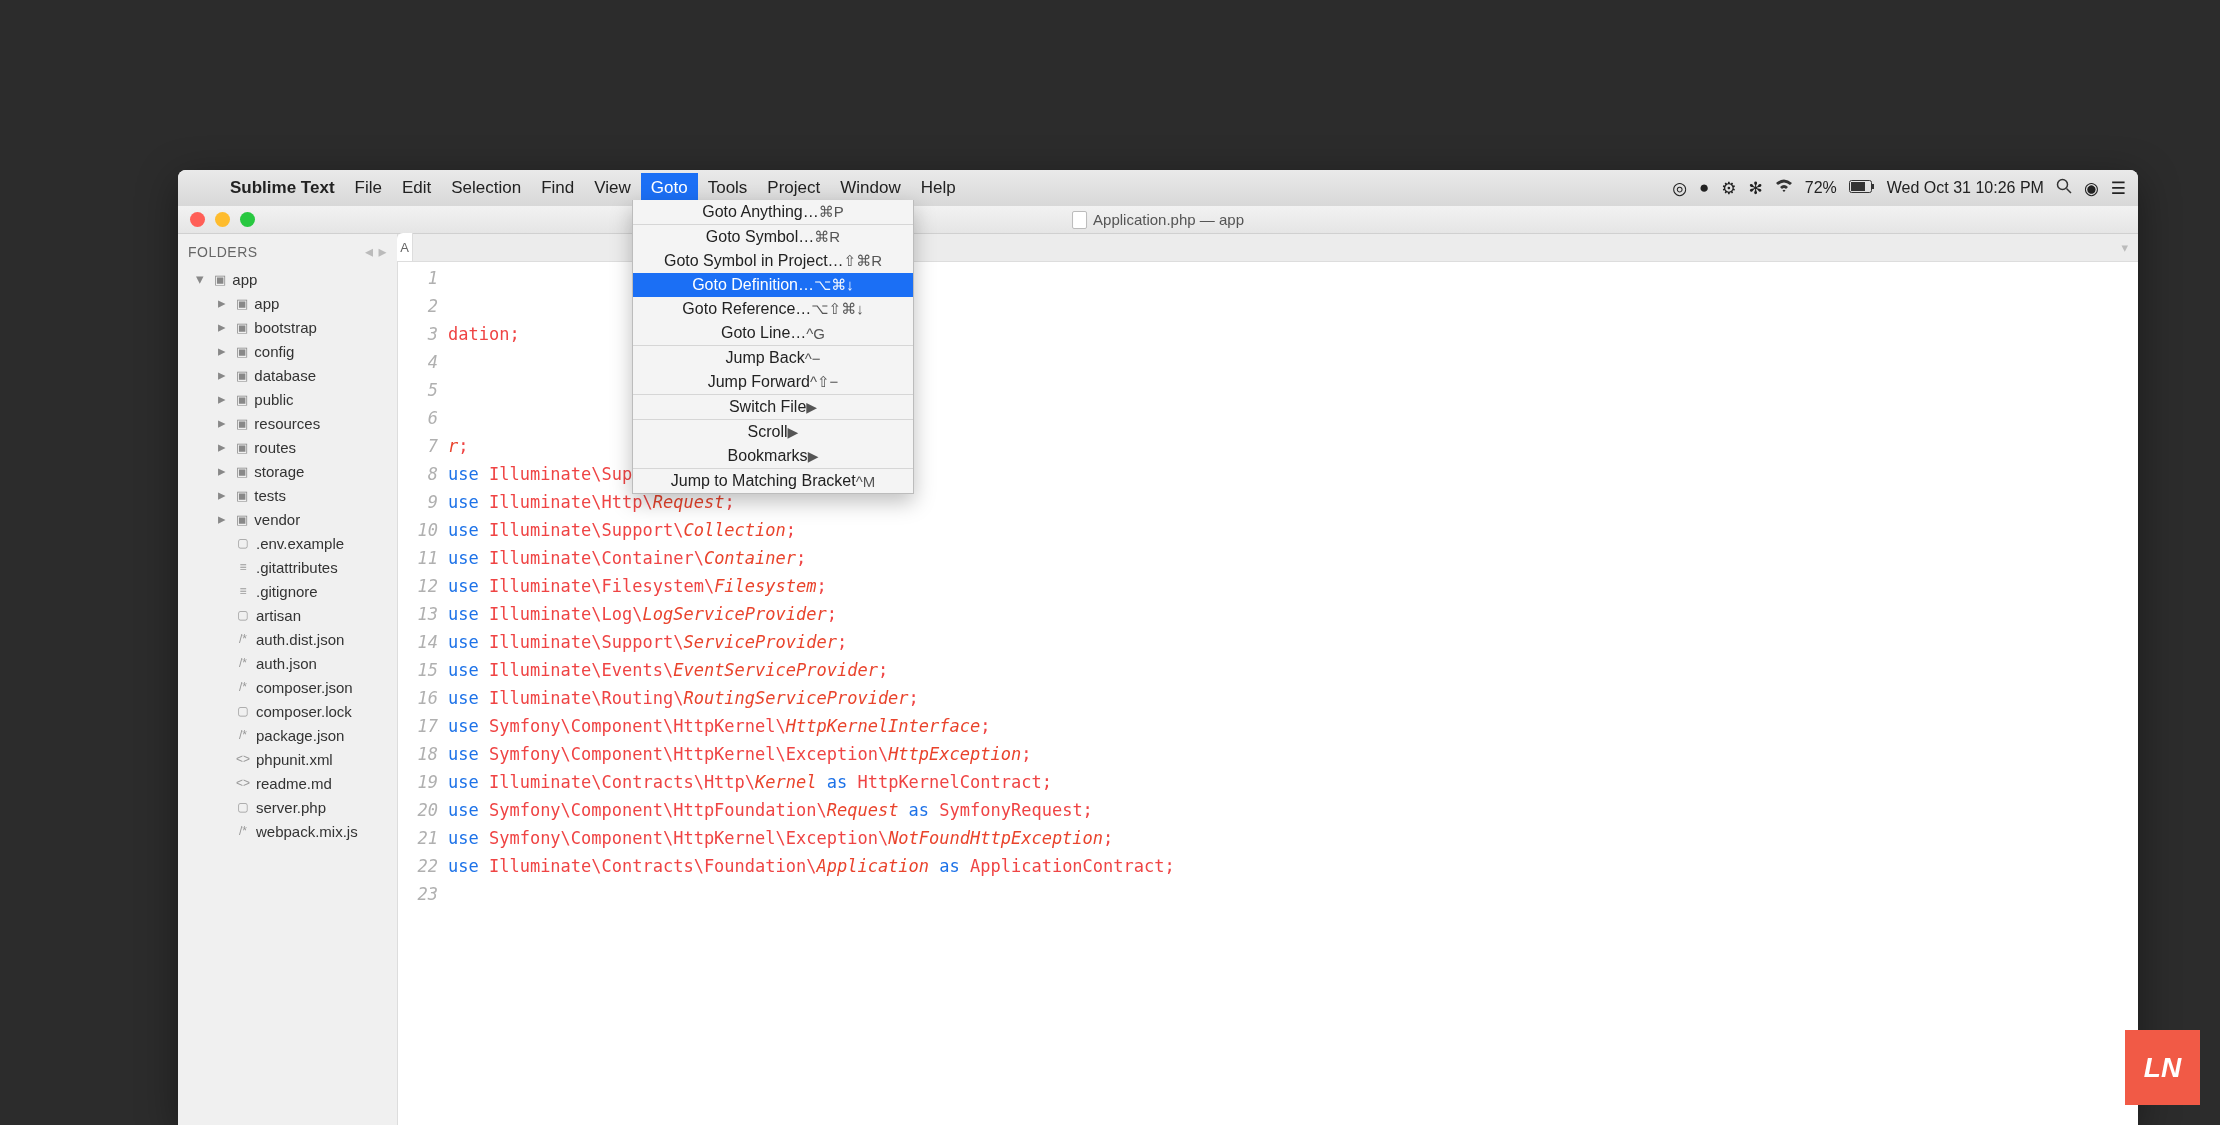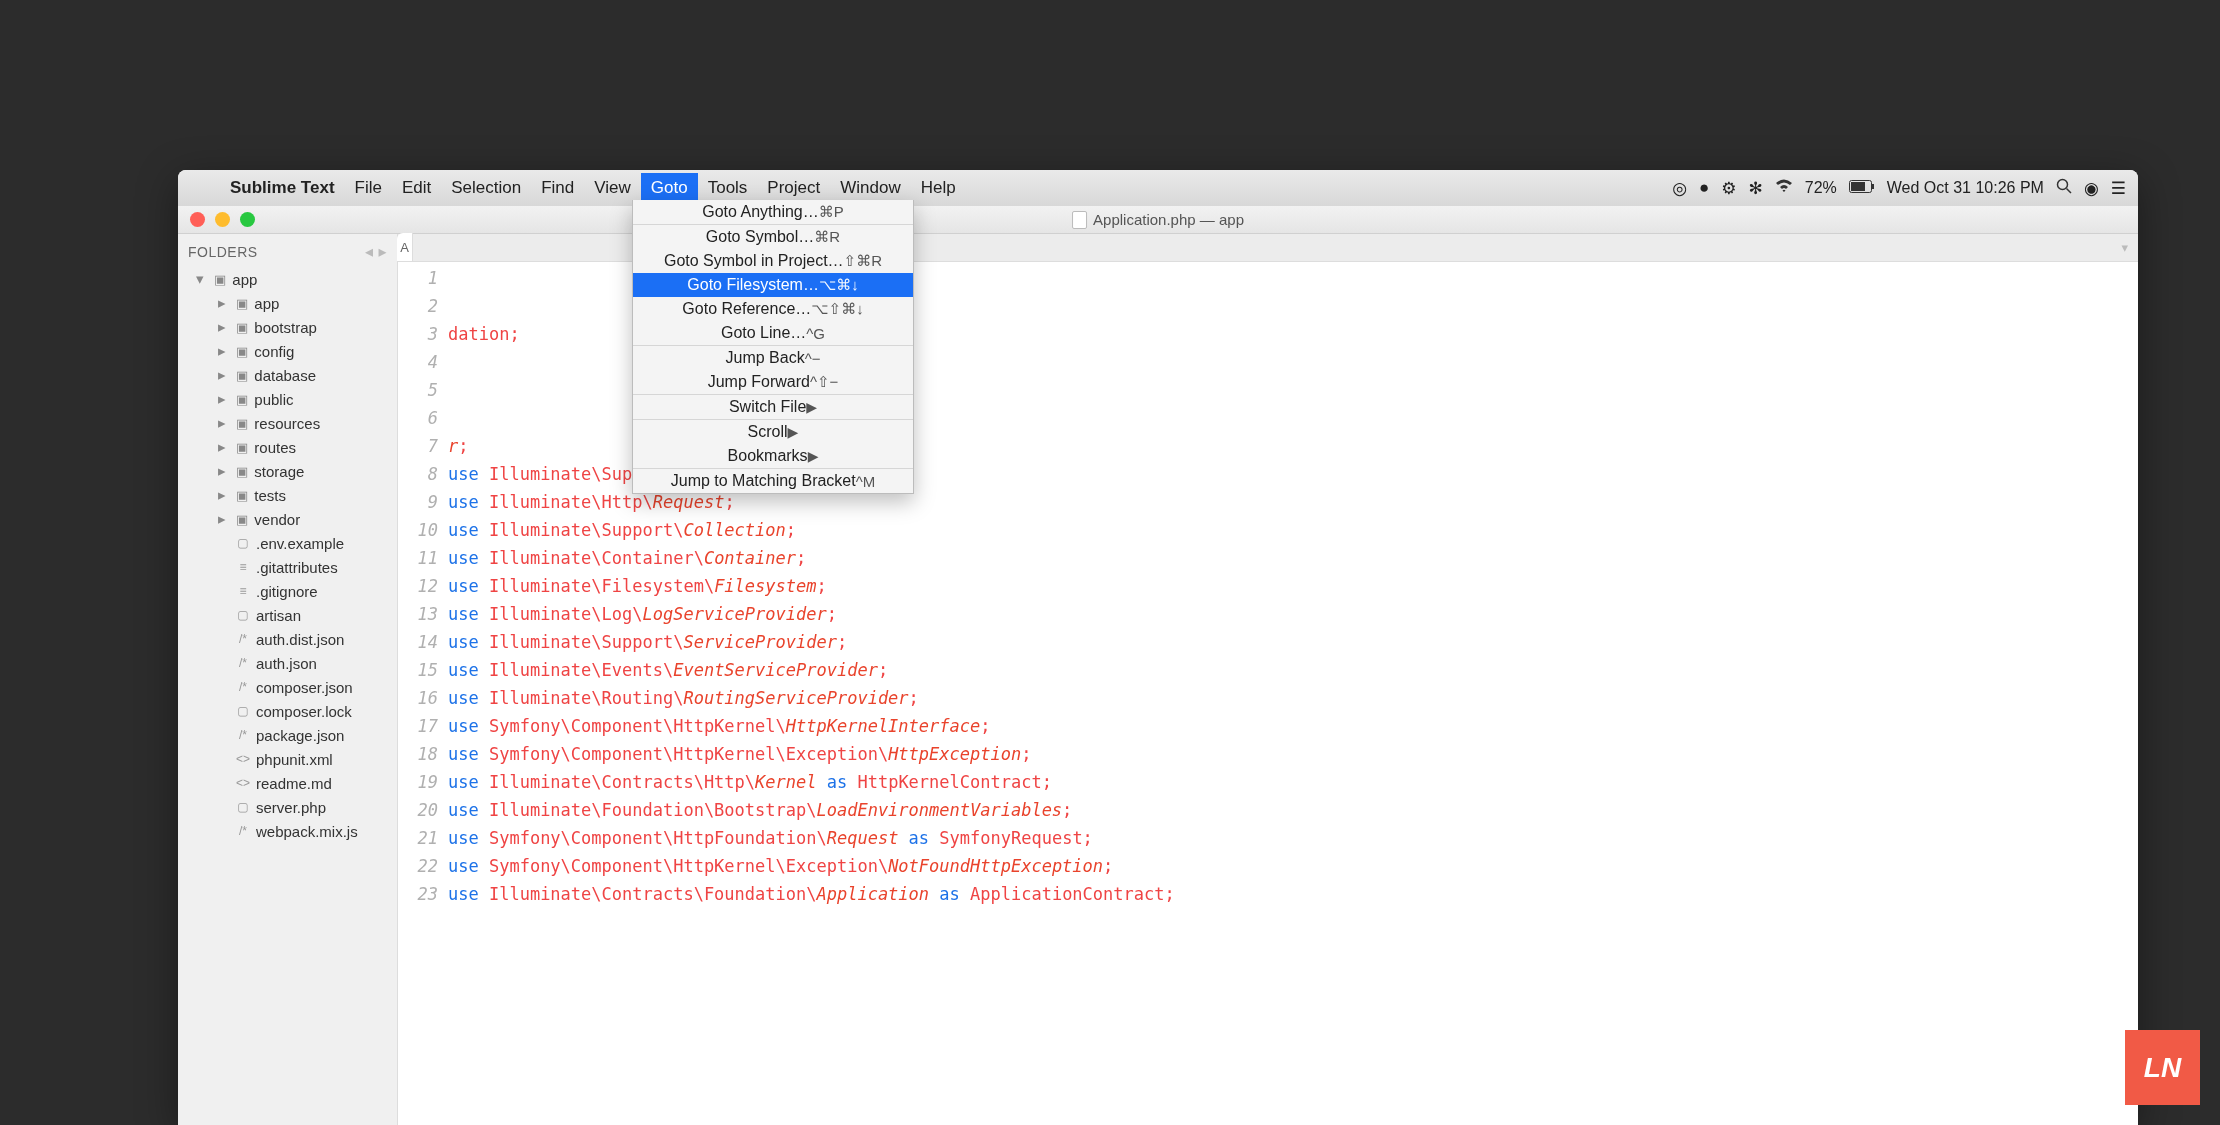--- a/index.html
+++ b/index.html
@@ -109,21 +109,21 @@
       </div>
       <div class="dd-row">
         <span>Goto Symbol…</span>
         <span class="short">⌘R</span>
       </div>
       <div class="dd-row">
         <span>Goto Symbol in Project…</span>
         <span class="short">⇧⌘R</span>
       </div>
       <div class="dd-row selected">
-        <span>Goto Filesystem…</span>
+        <span>Goto Definition…</span>
         <span class="short">⌥⌘↓</span>
       </div>
       <div class="dd-row">
         <span>Goto Reference…</span>
         <span class="short">⌥⇧⌘↓</span>
       </div>
       <div class="dd-row sep-after">
         <span>Goto Line…</span>
         <span class="short">^G</span>
       </div>
@@ -338,21 +338,20 @@
             <div class="line"><span class="kw">use </span><span class="plain">Illuminate\Support\</span><span class="cls">Collection</span><span class="plain">;</span></div>
             <div class="line"><span class="kw">use </span><span class="plain">Illuminate\Container\</span><span class="cls">Container</span><span class="plain">;</span></div>
             <div class="line"><span class="kw">use </span><span class="plain">Illuminate\Filesystem\</span><span class="cls">Filesystem</span><span class="plain">;</span></div>
             <div class="line"><span class="kw">use </span><span class="plain">Illuminate\Log\</span><span class="cls">LogServiceProvider</span><span class="plain">;</span></div>
             <div class="line"><span class="kw">use </span><span class="plain">Illuminate\Support\</span><span class="cls">ServiceProvider</span><span class="plain">;</span></div>
             <div class="line"><span class="kw">use </span><span class="plain">Illuminate\Events\</span><span class="cls">EventServiceProvider</span><span class="plain">;</span></div>
             <div class="line"><span class="kw">use </span><span class="plain">Illuminate\Routing\</span><span class="cls">RoutingServiceProvider</span><span class="plain">;</span></div>
             <div class="line"><span class="kw">use </span><span class="plain">Symfony\Component\HttpKernel\</span><span class="cls">HttpKernelInterface</span><span class="plain">;</span></div>
             <div class="line"><span class="kw">use </span><span class="plain">Symfony\Component\HttpKernel\Exception\</span><span class="cls">HttpException</span><span class="plain">;</span></div>
             <div class="line"><span class="kw">use </span><span class="plain">Illuminate\Contracts\Http\</span><span class="cls">Kernel</span><span class="kw"> as </span><span class="plain">HttpKernelContract;</span></div>
-            <div class="line"><span class="kw">use </span><span class="plain">Illuminate\Foundation\Bootstrap\</span><span class="cls">LoadEnvironmentVariables</span><span class="plain">;</span></div>
             <div class="line"><span class="kw">use </span><span class="plain">Symfony\Component\HttpFoundation\</span><span class="cls">Request</span><span class="kw"> as </span><span class="plain">SymfonyRequest;</span></div>
             <div class="line"><span class="kw">use </span><span class="plain">Symfony\Component\HttpKernel\Exception\</span><span class="cls">NotFoundHttpException</span><span class="plain">;</span></div>
             <div class="line"><span class="kw">use </span><span class="plain">Illuminate\Contracts\Foundation\</span><span class="cls">Application</span><span class="kw"> as </span><span class="plain">ApplicationContract;</span></div>
           </div>
       </div>
     </div>
   </div>
 </div>
 
 <div class="corner-badge">

